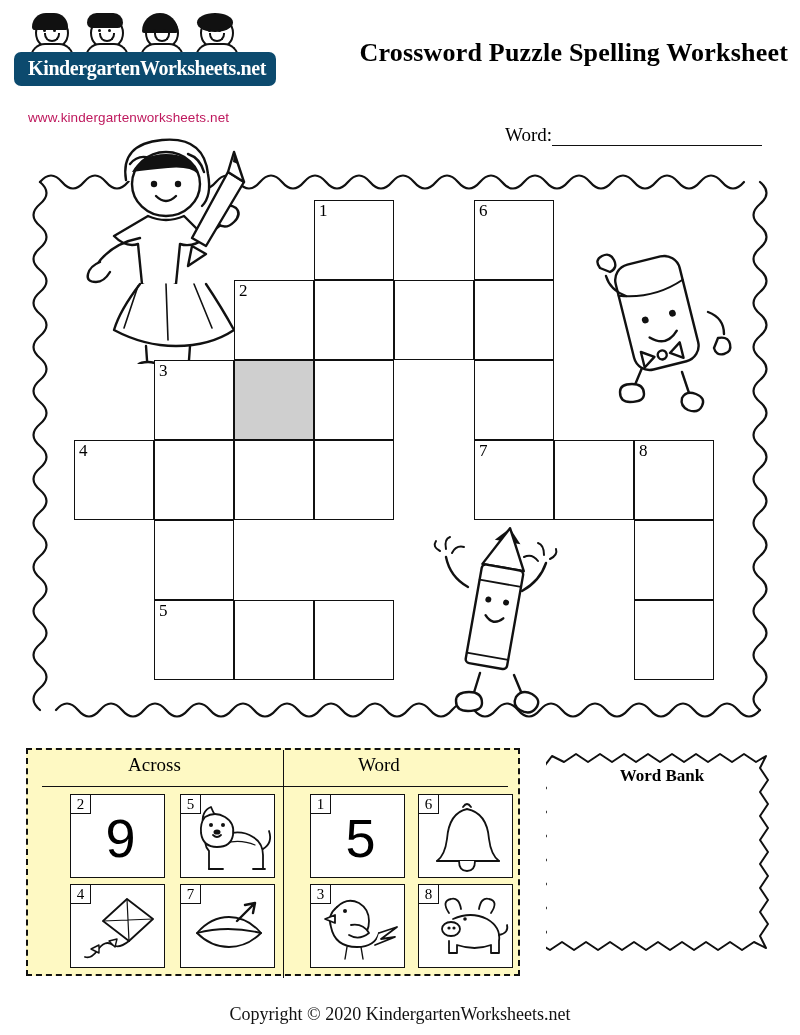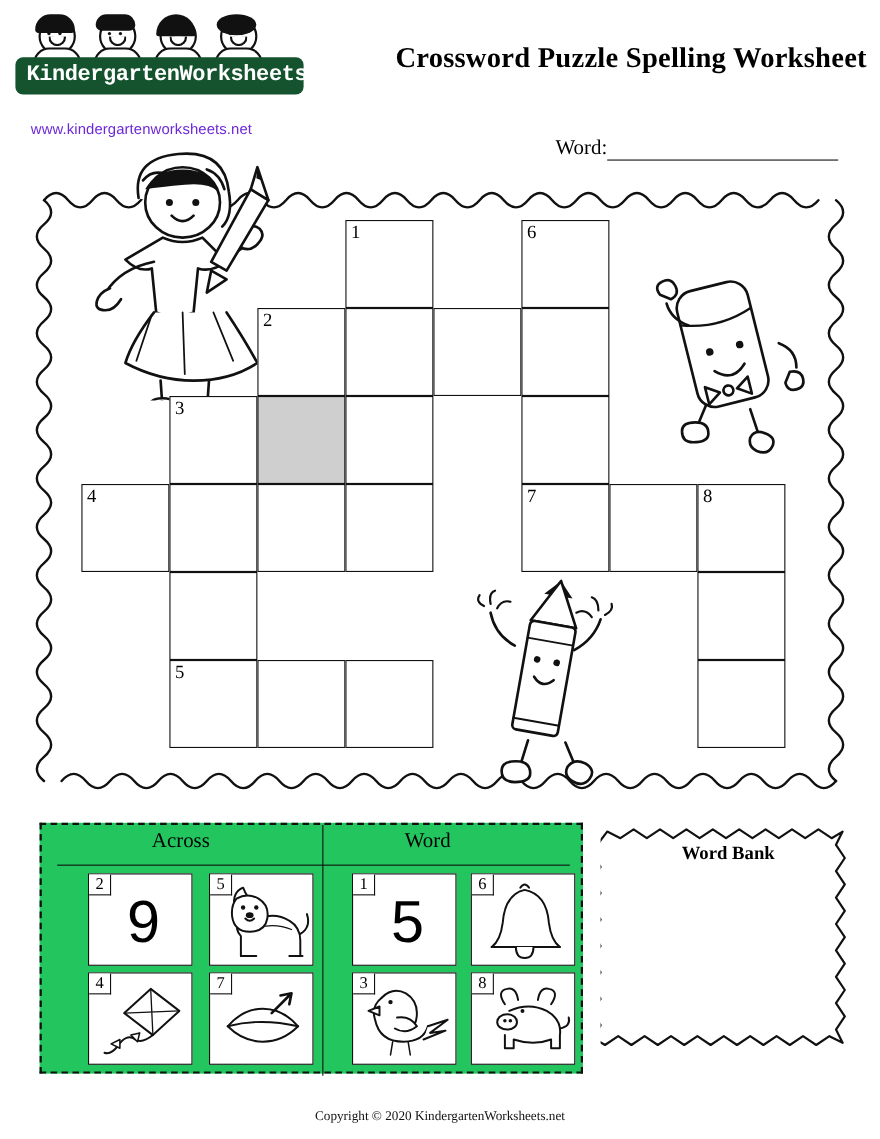--- a/index.html
+++ b/index.html
@@ -90,38 +90,38 @@
   }
   .kid.k1 { left: 0; }
   .kid.k2 { left: 55px; }
   .kid.k3 { left: 110px; }
   .kid.k4 { left: 165px; }
   .kid.k3 .head, .kid.k3 .body { background: #fff; }
 
   .logo-bar {
     position: relative;
     margin-top: -6px;
-    background: #14532d;
+    background: #0c4a6e;
     color: #fff;
     border-radius: 7px;
     padding: 5px 10px 6px 10px;
-    font-family: Liberation Mono, monospace;
+    font-family: Liberation Serif, serif;
     font-weight: bold;
     font-size: 20px;
     letter-spacing: -0.4px;
-    text-align: left;
+    text-align: right;
     white-space: nowrap;
   }
   .logo-url {
     position: absolute;
     left: 28px;
     top: 110px;
     font-family: "Liberation Sans", sans-serif;
     font-size: 13.5px;
-    color: #6d28d9;
+    color: #be185d;
     letter-spacing: 0.1px;
   }
 
   .worksheet-title {
     position: absolute;
     left: 276px;
     top: 38px;
     width: 512px;
     text-align: right;
     font-family: "Liberation Serif", serif;
@@ -178,27 +178,27 @@
     font-size: 17px;
     line-height: 20px;
   }
 
   
   .art { position: absolute; }
 
   
   .clues-panel {
     position: absolute;
-    left: 36px;
+    left: 26px;
     top: 748px;
     width: 494px;
     height: 228px;
     border: 2px dashed #111;
     box-sizing: border-box;
-    background: #22c55e;
+    background: #fef9c3;
   }
   .clues-head {
     position: relative;
     height: 32px;
   }
   .clues-head .lbl {
     position: absolute;
     top: 4px;
     font-family: "Liberation Serif", serif;
     font-size: 19px;
@@ -292,21 +292,21 @@
   }
 
   
   .footer {
     position: absolute;
     left: 0;
     right: 0;
     bottom: 12px;
     text-align: center;
     font-family: "Liberation Serif", serif;
-    font-size: 12px;
+    font-size: 18px;
     line-height: 17px;
     color: #111;
   }
 </style>
 </head>
 <body>
 
 <div class="logo-block">
   <div class="logo-kids">
     <div class="kid k1">

